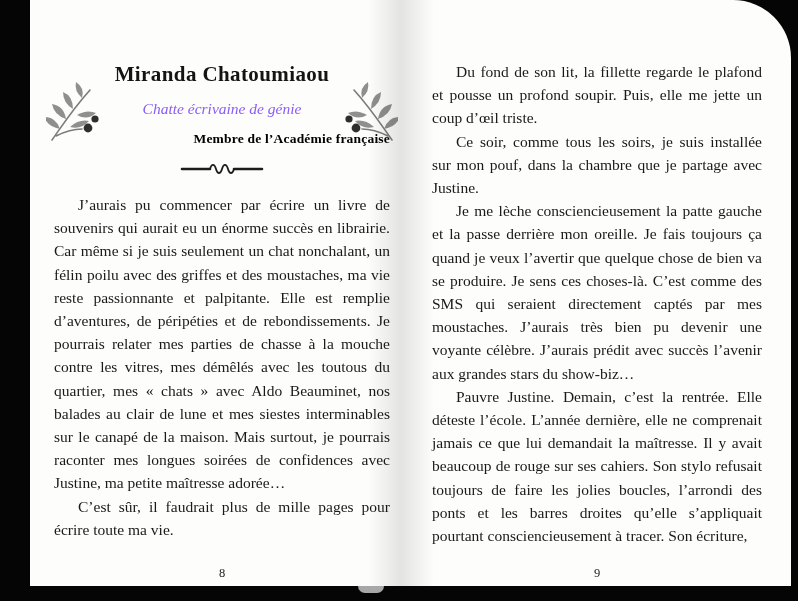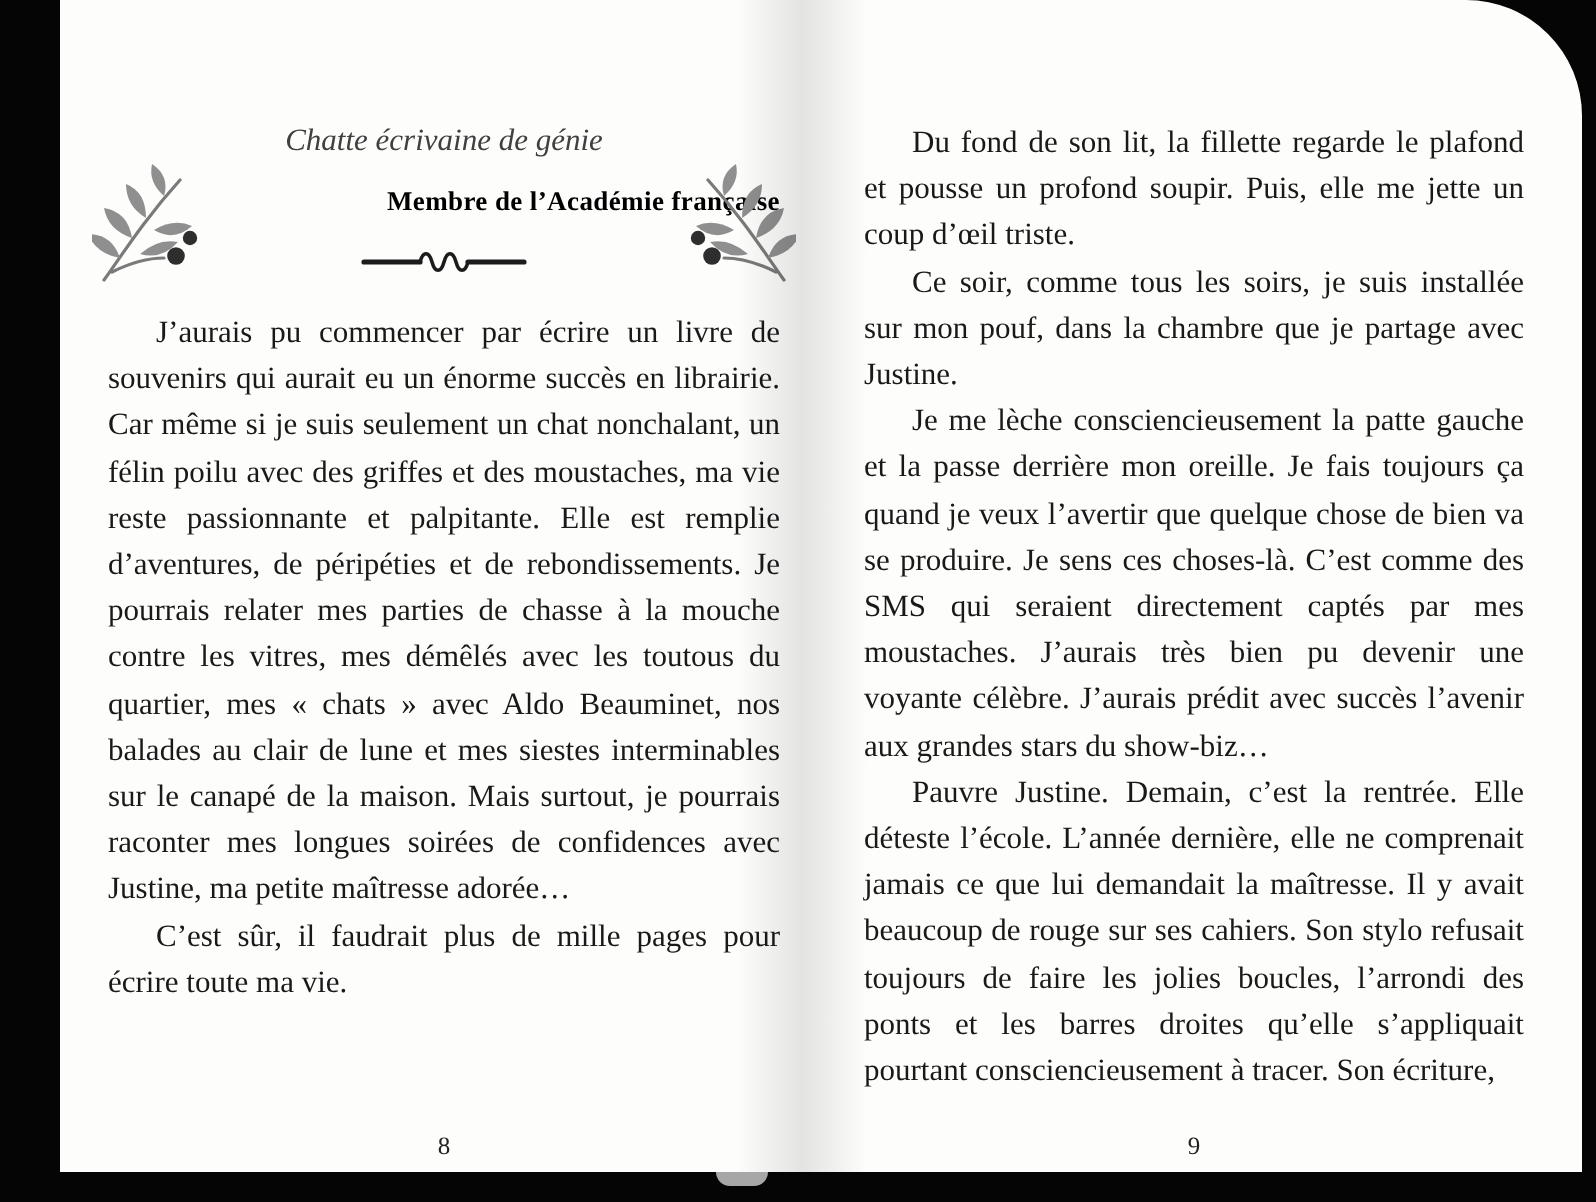--- a/index.html
+++ b/index.html
@@ -32,21 +32,21 @@
   .branch{position:absolute;top:20px;width:58px;height:62px;}
   .branch.left-branch{left:-8px;}
   .branch.right-branch{right:-8px;transform:scaleX(-1);}
 
   .title{
     font-size:21px;font-weight:bold;margin:0;
     letter-spacing:.4px;color:#141414;
   }
   .subtitle{
     font-style:italic;font-size:15.5px;
-    margin:13px 0 0;color:#404040;
+    margin:13px 0 0;color:#8b5cf6;
   }
   .affiliation{
     font-weight:bold;font-size:13.5px;
     margin:13px 0 0;color:#000000;letter-spacing:.2px;text-align:right;
   }
   .divider{text-align:center;margin-top:15px;height:16px;}
 
   .body-text{color:#191919;}
   .page.left  .body-text{margin-top:15px;}
   .page.right .body-text{margin-top:60px;}
@@ -83,20 +83,21 @@
             <path d="M31 33 q 10 -6 19 -2 q -9 8 -19 2 z"></path>
           </g>
           <g fill="#2e2e2e">
             <circle cx="42" cy="46" r="4.4"></circle>
             <circle cx="49" cy="37" r="3.6"></circle>
           </g>
         </svg>
       </span>
 
       <div class="header-text">
+        <h1 class="title">Miranda Chatoumiaou</h1>
         <p class="subtitle">Chatte écrivaine de génie</p>
         <p class="affiliation">Membre de l’Académie française</p>
       </div>
 
       <span class="branch right-branch">
         <svg width="58" height="62" viewBox="0 0 58 62" aria-hidden="true">
           <g fill="none" stroke="#7a7a7a" stroke-width="1.6" stroke-linecap="round">
             <path d="M6 58 C 16 44, 26 28, 44 8"></path>
             <path d="M10 54 C 18 50, 27 47, 36 47"></path>
           </g>

